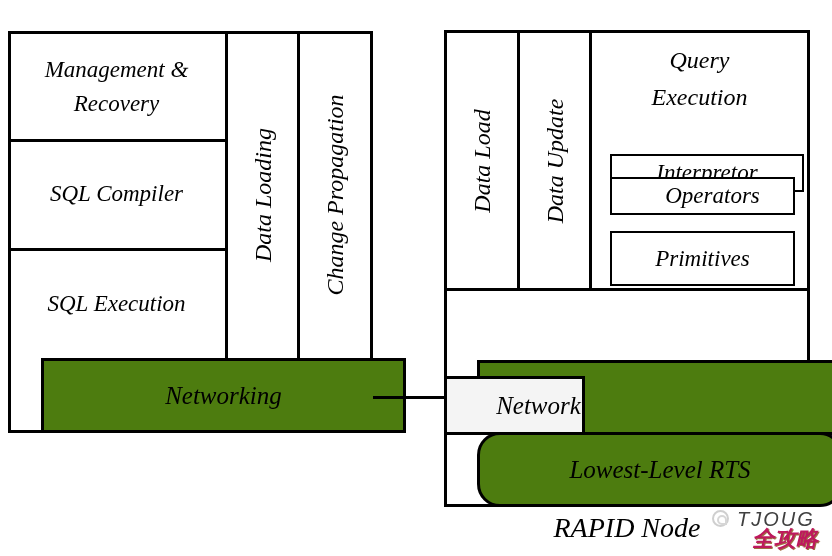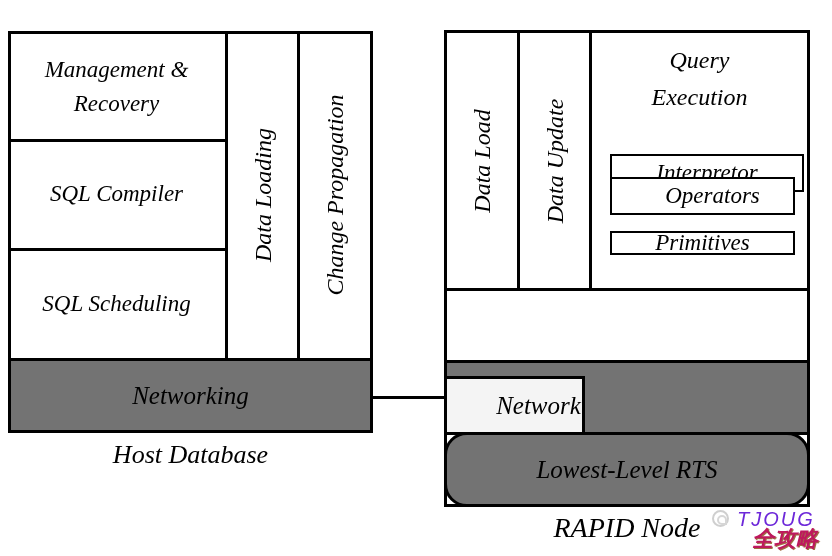--- a/index.html
+++ b/index.html
@@ -3,38 +3,38 @@
 <meta charset="utf-8">
 <style>
   * { box-sizing: border-box; margin: 0; padding: 0; }
   html, body { background: #ffffff; }
   body { width: 832px; height: 556px; overflow: hidden;
          font-family: "Liberation Serif", "DejaVu Serif", serif; color: #000; }
   #canvas { position: relative; width: 832px; height: 556px; background: #ffffff; font-style: italic; }
 
   .abs { position: absolute; }
   .rect { position: absolute; border: 3px solid #000; background: #ffffff; }
-  .gray { background: #737373; }
+  .gray { background: #4d7c0f; margin-left: 33px; }
   .line { position: absolute; background: #000; }
   .cell { position: absolute; display: flex; align-items: center; justify-content: center;
           text-align: center; font-size: 23px; line-height: 34px; }
   .vcol { position: absolute; }
   .vtext { position: absolute; left: 50%; top: 50%;
            transform: translate(-50%,-50%) rotate(-90deg);
            white-space: nowrap; font-size: 24px; }
   .caption { position: absolute; text-align: center; font-size: 26px; }
   .innerbox { position: absolute; border: 2px solid #000; background: #ffffff;
               display: flex; align-items: center; justify-content: center; font-size: 23px; }
 
   .wm-logo { position: absolute; left: 712px; top: 510px; width: 17px; height: 17px;
              border: 2px solid #cfcfcf; border-radius: 50%; }
   .wm-logo::after { content: ""; position: absolute; left: 3px; top: 3px; width: 6px; height: 6px;
              border: 2px solid #d6d6d6; border-radius: 50% 50% 0 50%; }
   .wm-text { position: absolute; left: 737px; top: 508px; font-size: 20px; letter-spacing: 2px;
-             color: #6d28d9; font-family: "Liberation Sans", sans-serif; }
+             color: #404040; font-family: "Liberation Sans", sans-serif; }
   .wm-badge { position: absolute; left: 752px; top: 524px; font-size: 22px; font-weight: bold;
               color: #be185d; text-shadow: 1px 1px 0 #a06f42;
               font-family: "DejaVu Sans", sans-serif; }
 </style>
 </head>
 <body>
 
 <div id="canvas">
 
   <div class="rect" style="left:8px; top:31px; width:365px; height:402px;"></div>
@@ -47,35 +47,34 @@
   <div class="cell" style="left:11px; top:36px; width:211px; height:101px;">
     <div>
       <div>Management &amp;</div>
       <div>Recovery</div>
     </div>
   </div>
   <div class="cell" style="left:11px; top:142px; width:211px; height:104px;">
     <span>SQL Compiler</span>
   </div>
   <div class="cell" style="left:11px; top:251px; width:211px; height:105px;">
-    <span>SQL Scheduling</span>
+    <span>SQL Execution</span>
   </div>
 
   <div class="vcol" style="left:228px; top:34px; width:69px; height:322px;">
     <span class="vtext">Data Loading</span>
   </div>
   <div class="vcol" style="left:300px; top:34px; width:70px; height:322px;">
     <span class="vtext">Change Propagation</span>
   </div>
 
   <div class="rect gray cell" style="left:8px; top:358px; width:365px; height:75px; font-size:25px;">
     <span>Networking</span>
   </div>
 
-  <div class="caption" style="left:8px; top:440px; width:365px;">Host Database</div>
 
   <div class="line" style="left:373px; top:396px; width:71px; height:3px;"></div>
 
   <div class="rect" style="left:444px; top:30px; width:366px; height:477px;"></div>
 
   <div class="line" style="left:517px; top:30px; width:3px; height:261px;"></div>
   <div class="line" style="left:589px; top:30px; width:3px; height:261px;"></div>
   <div class="line" style="left:444px; top:288px; width:366px; height:3px;"></div>
 
   <div class="vcol" style="left:447px; top:33px; width:70px; height:255px;">
@@ -88,21 +87,21 @@
   <div class="abs" style="left:592px; top:42px; width:215px; text-align:center; font-size:24px; line-height:37px;">
     <div>Query</div>
     <div>Execution</div>
   </div>
   <div class="innerbox" style="left:610px; top:123px; width:194px; height:38px;margin-top:31px;">
     <span>Interpretor</span>
   </div>
   <div class="innerbox" style="left:610px; top:177px; width:185px; height:38px;padding-left:20px;">
     <span>Operators</span>
   </div>
-  <div class="innerbox" style="left:610px; top:231px; width:185px; height:24px;">
+  <div class="innerbox" style="left:610px; top:231px; width:185px; height:55px;">
     <span>Primitives</span>
   </div>
 
 
   <div class="rect gray" style="left:444px; top:360px; width:366px; height:75px;"></div>
   <div class="cell" style="left:585px; top:363px; width:222px; height:69px; font-size:25px;margin-top:48px;">
     <span>Runtime</span>
   </div>
   <div class="rect cell" style="left:444px; top:376px; width:141px; height:59px; font-size:25px; background:#f4f4f4;padding-left:48px;">
     <span>Network</span>

